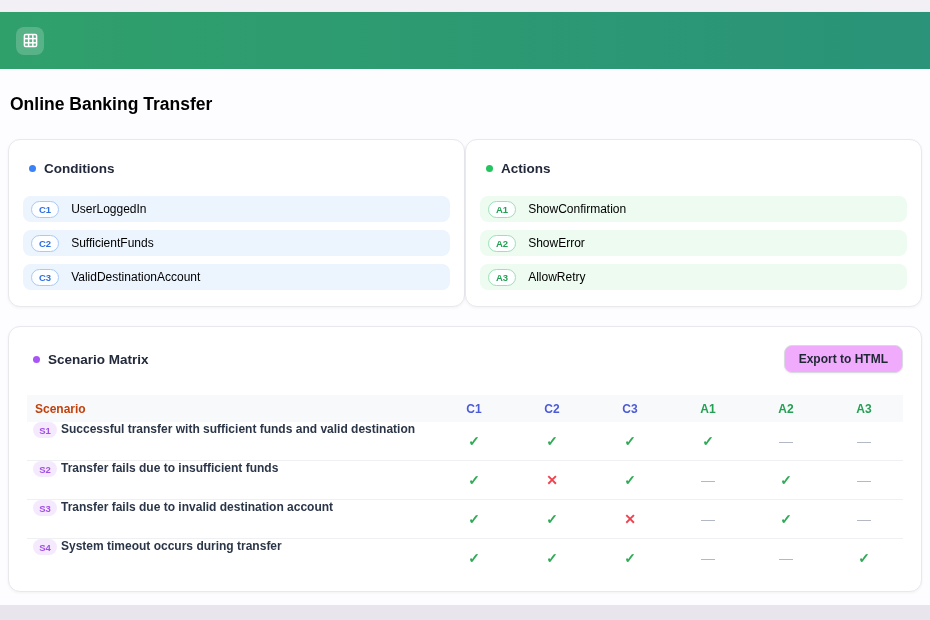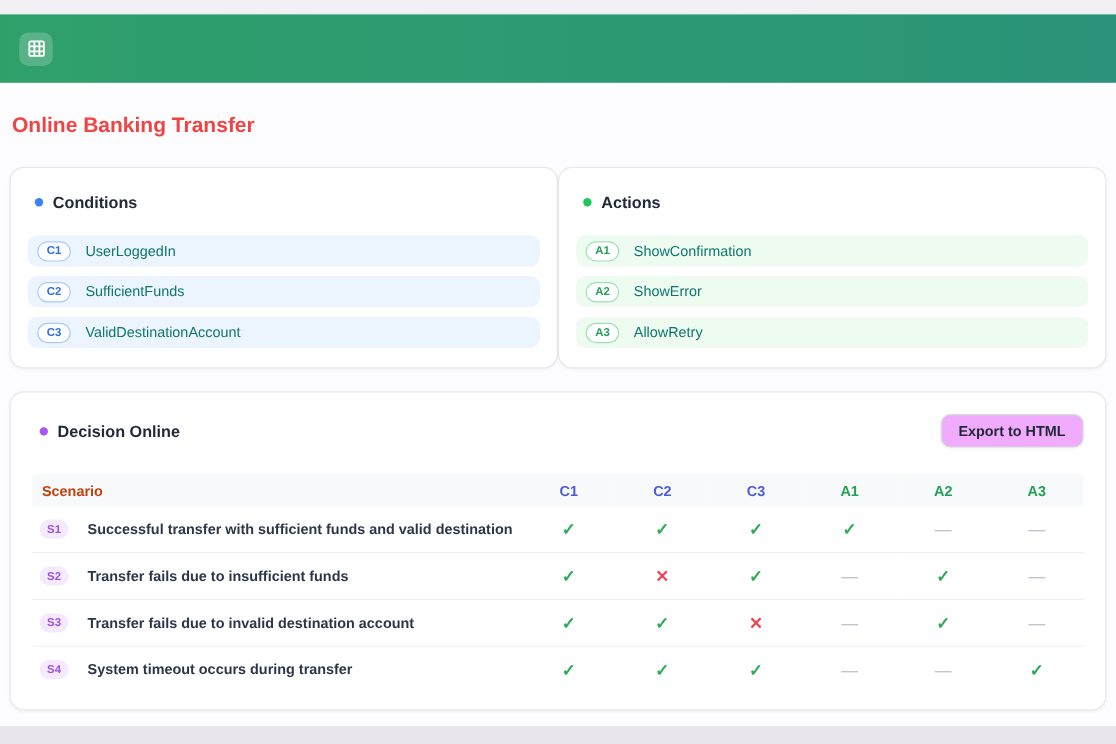--- a/index.html
+++ b/index.html
@@ -19,21 +19,21 @@
   }
   .header-icon-box {
     width:28px; height:28px; border-radius:8px;
     background:rgba(255,255,255,0.2);
     display:flex; align-items:center; justify-content:center; flex:0 0 auto;
   }
   .header-titles { display:flex; flex-direction:column; gap:2px; }
   .header-title { font-size:15px; font-weight:bold; color:#ffffff; letter-spacing:.2px; }
   .header-subtitle { font-size:11.5px; color:rgba(255,255,255,0.88); }
 
-  .page-title { margin:25px 10px 0 10px; font-size:17.5px; font-weight:bold; color:#ef4444; }
+  .page-title { margin:25px 10px 0 10px; font-size:17.5px; font-weight:bold; color:#000000; }
 
   .cards-row { display:flex; margin:24px 8px 0 8px; }
   .card {
     background:#ffffff; border:1px solid #e8e8ee; border-radius:12px;
     box-shadow:0 1px 3px rgba(30,30,60,0.05);
   }
   .half-card { flex:1; padding:17px 14px 14px 14px; height:168px; }
   .card-title-row { display:flex; align-items:center; gap:8px; margin:4px 0 20px 6px; }
   .accent-dot { width:7px; height:7px; border-radius:50%; flex:0 0 auto; }
   .dot-blue { background:#3b82f6; }
@@ -47,41 +47,41 @@
   }
   .item-row.cond { background:#ecf4fe; }
   .item-row.act  { background:#edfbf1; }
   .pill-badge {
     min-width:26px; height:17px; padding:0 7px; border-radius:9px;
     display:flex; align-items:center; justify-content:center;
     font-size:9.5px; font-weight:bold; background:#fdfeff;
   }
   .cond .pill-badge { border:1px solid #a9c9f8; color:#2f6fe0; }
   .act  .pill-badge { border:1px solid #9fe0b5; color:#23a053; }
-  .item-label { font-size:12px; color:#0f766e;text-align:center; }
+  .item-label { font-size:12px; color:#000000;text-align:center; }
 
   .matrix-card { margin:19px 8px 0 8px; padding:18px 18px 14px 18px; }
   .matrix-header { display:flex; align-items:center; justify-content:space-between; margin:0 0 22px 0; }
   .matrix-title-row { display:flex; align-items:center; gap:8px; margin-left:6px; }
   .export-btn {
     background:#f0abfc; border:1px solid #d9d9e0; border-radius:8px;
     padding:6px 14px; font-size:12px; font-weight:bold; color:#1f2735;
     font-family:"Liberation Sans", sans-serif; cursor:pointer;
     box-shadow:0 1px 2px rgba(30,30,60,0.05);
   }
   table.matrix { width:100%; border-collapse:collapse; }
   thead tr { background:#f8f9fb; }
   th { font-size:12px; font-weight:bold; height:27px; }
   .th-scenario { text-align:left; padding-left:8px; color:#c2410c; font-weight:bold; }
   .th-c { color:#4b5bd6; width:78px; text-align:center; }
   .th-a { color:#23a053; width:78px; text-align:center; }
   tbody tr { border-top:1px solid #eef0f3; }
   tbody tr:first-child { border-top:none; }
   td { height:38px; }
-  .td-scenario { display:flex; align-items:center; gap:16px; padding-left:6px; height:38px; }
+  .td-scenario { display:flex; align-items:flex-start; gap:4px; padding-left:6px; height:38px; }
   .scenario-badge {
     min-width:24px; height:16px; padding:0 5px; border-radius:9px;
     display:flex; align-items:center; justify-content:center;
     background:#f5eafd; color:#a04fe3; font-size:9.5px; font-weight:bold; flex:0 0 auto;
   }
   .scenario-label { font-size:12px; font-weight:bold; color:#2b3648; }
   .td-val { text-align:center; font-size:14px; }
   .sym-yes { color:#2fab57; font-weight:bold; }
   .sym-no  { color:#ef4450; font-weight:bold; }
   .sym-none{ color:#b3b9c4; font-weight:normal; }
@@ -148,21 +148,21 @@
           <span class="item-label">AllowRetry</span>
         </div>
       </div>
   </div>
 </div>
 
 <div class="card matrix-card">
   <div class="matrix-header">
     <div class="matrix-title-row">
       <span class="accent-dot dot-purple"></span>
-      <span class="card-title">Decision Online</span>
+      <span class="card-title">Scenario Matrix</span>
     </div>
     <button class="export-btn">Export to HTML</button>
   </div>
   <table class="matrix">
     <thead>
       <tr id="matrix-head-row">
           <th class="th-scenario">Scenario</th>
           <th class="th-c">C1</th>
           <th class="th-c">C2</th>
           <th class="th-c">C3</th>

